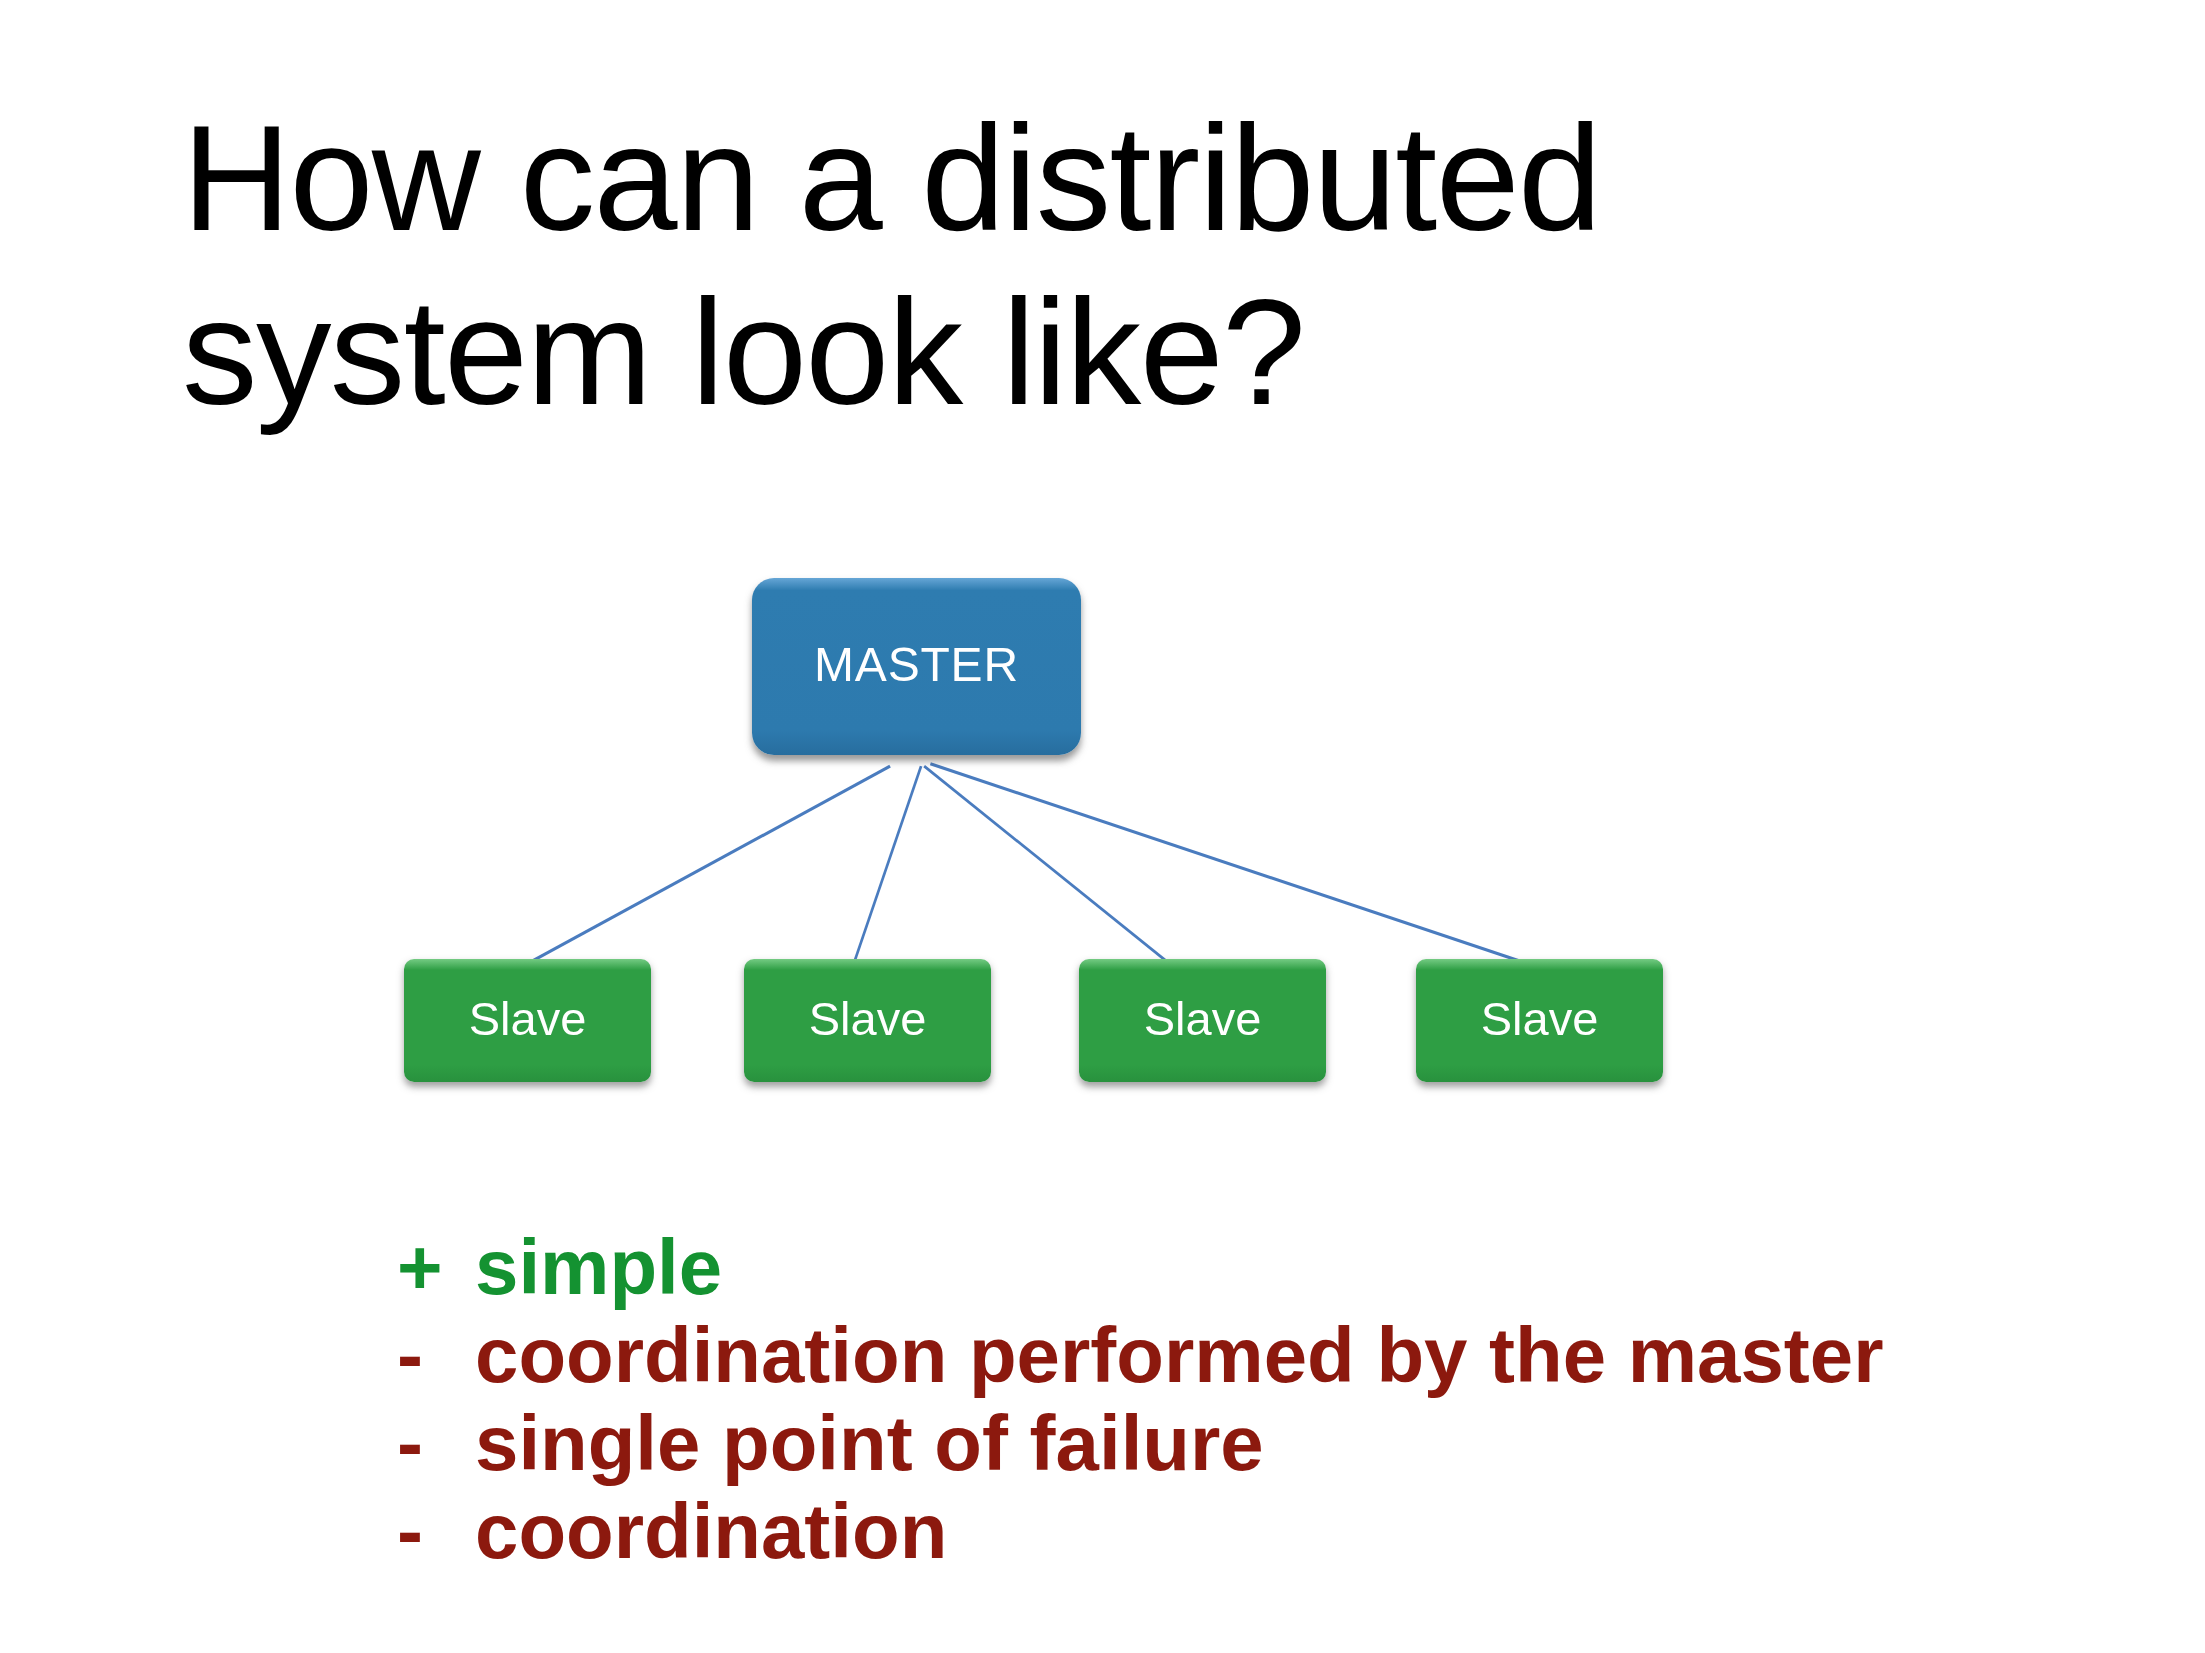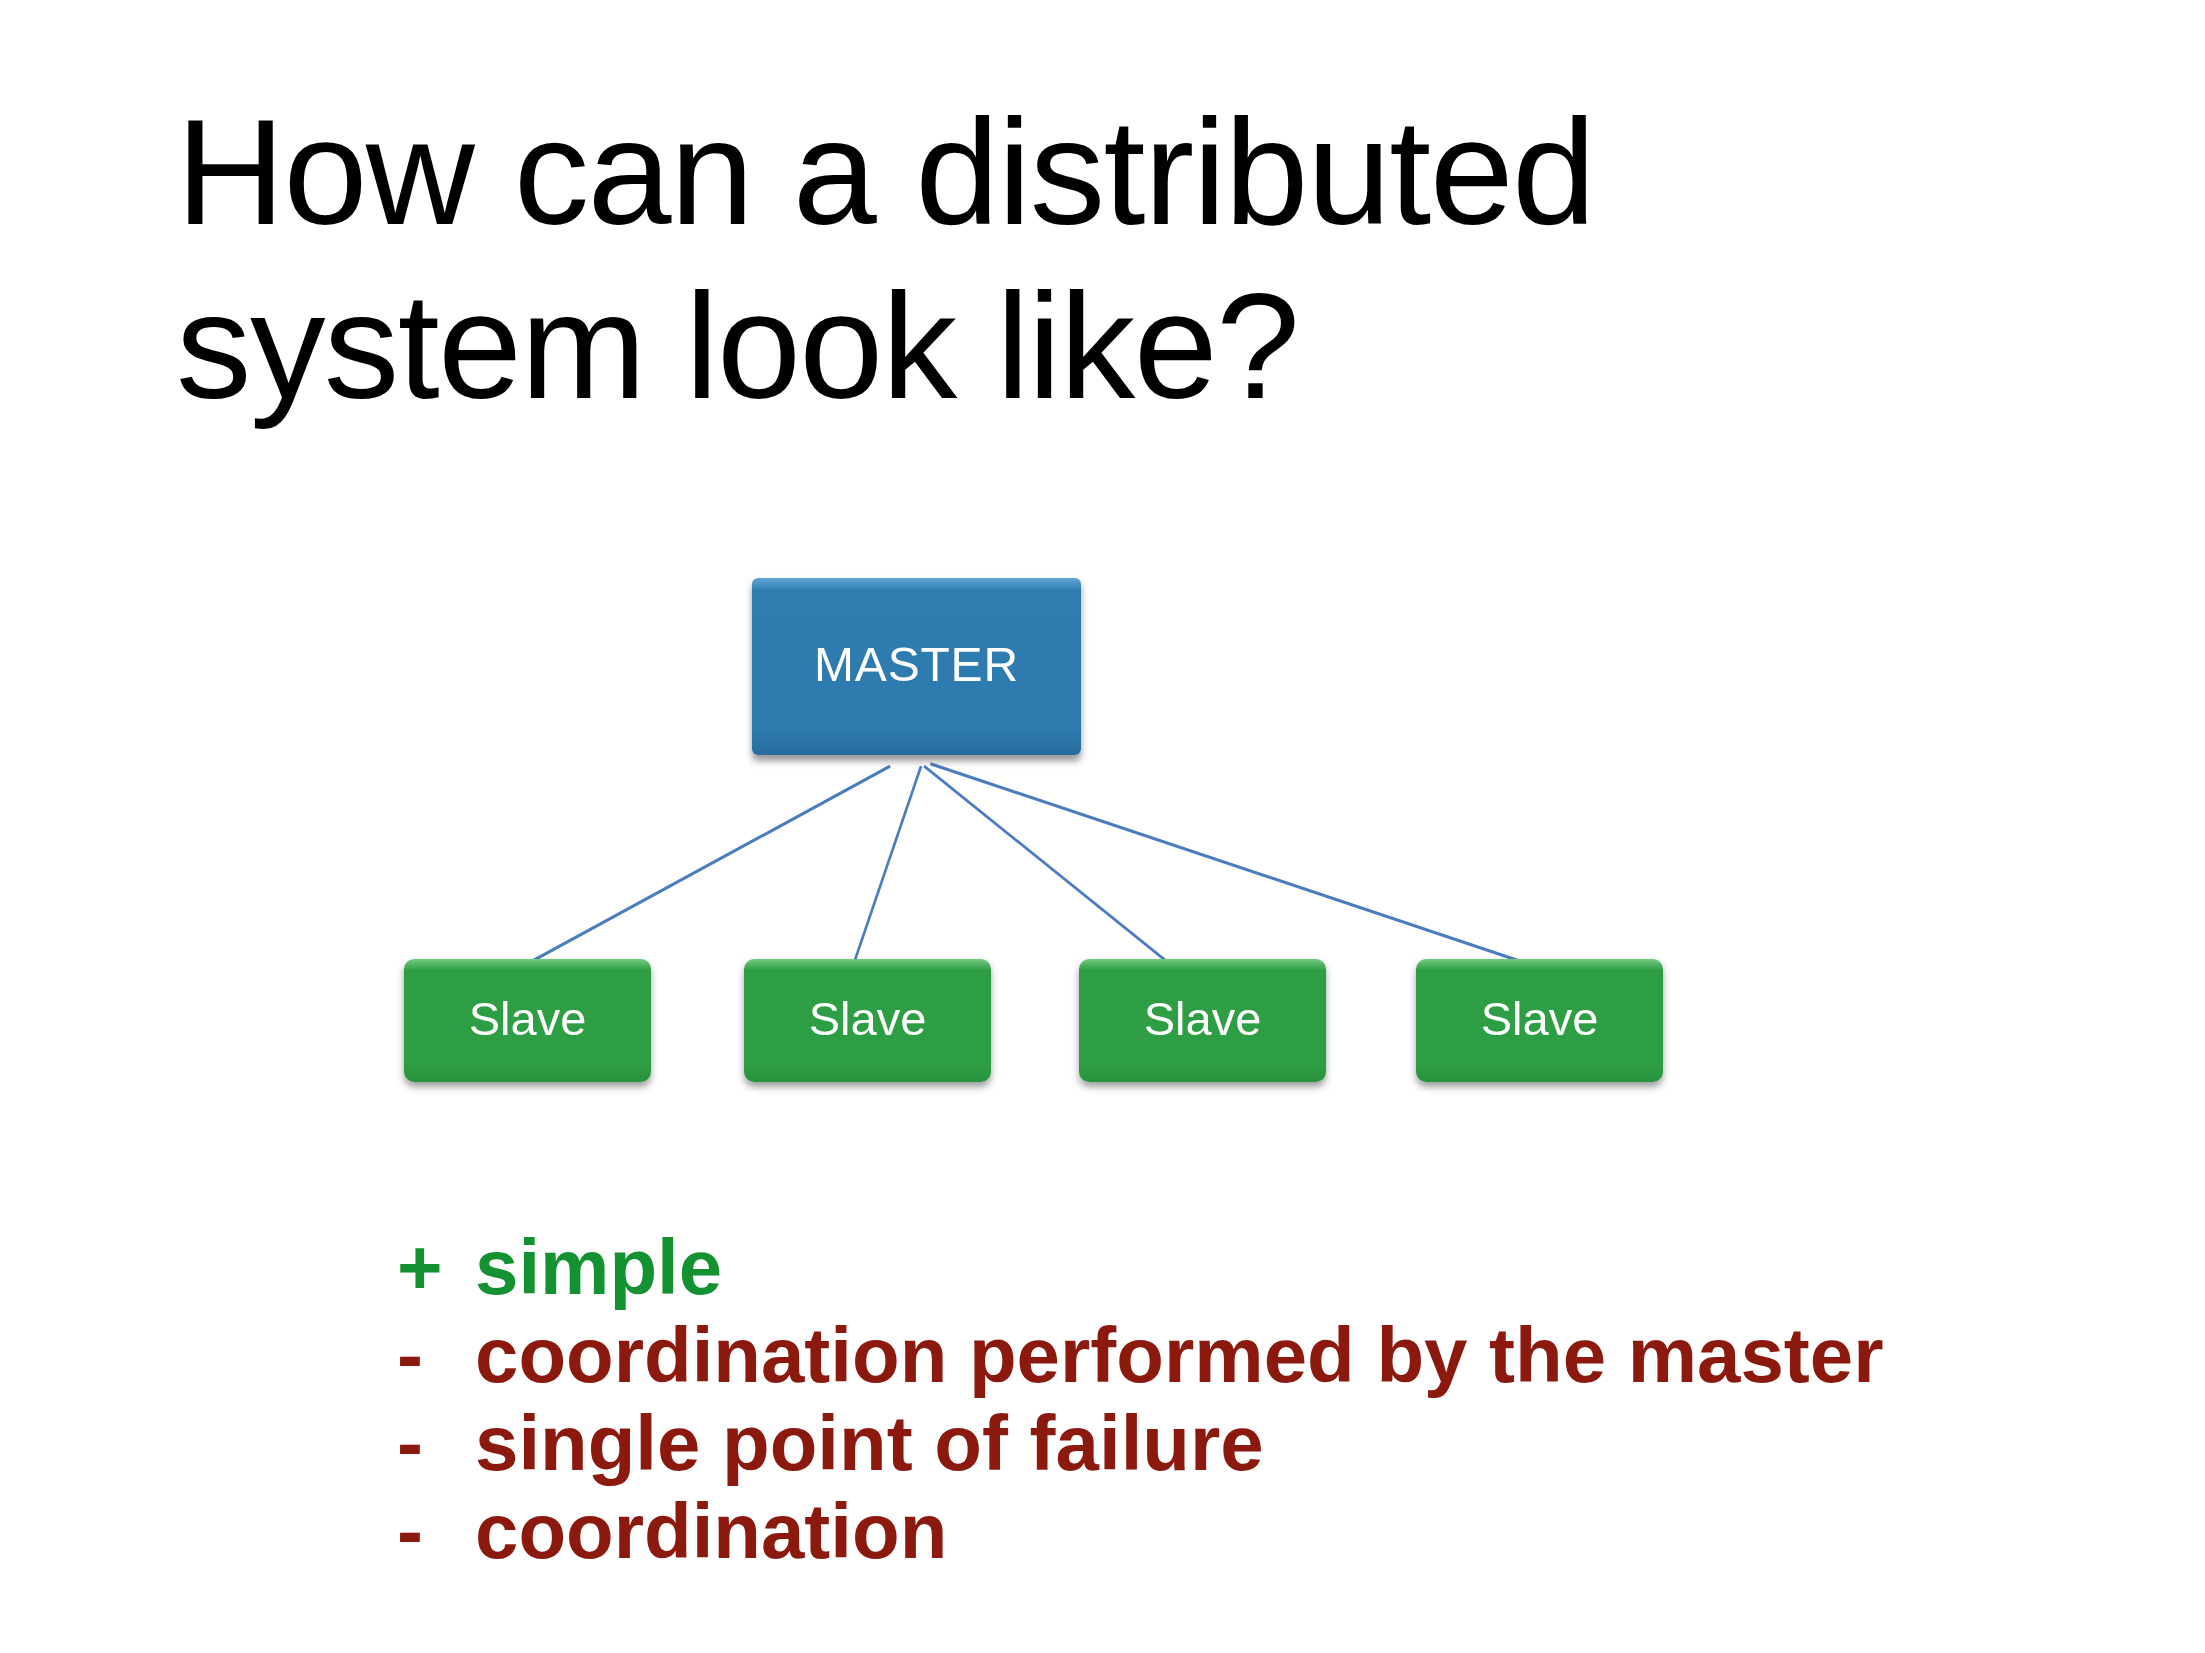--- a/index.html
+++ b/index.html
@@ -10,21 +10,21 @@
     background: #ffffff;
     overflow: hidden;
     font-family: "Liberation Sans", sans-serif;
   }
 
   
   .title {
     position: absolute;
     left: 172px;
     top: 81px;
-    margin: 4px;
+    margin: 10px;
     font-size: 151px;
     font-weight: 400;
     line-height: 174px;
     letter-spacing: -1.6px;
     color: #000000;
     white-space: pre-line;
   }
 
   
   .connectors {
@@ -43,21 +43,21 @@
     color: #ffffff;
     font-weight: 400;
   }
   .node .node-label { transform: translateY(-1.6px); }
 
   .master {
     left: 752px;
     top: 578px;
     width: 329px;
     height: 177px;
-    border-radius: 6px;
+    border-radius: 22px;
     font-size: 48px;
     letter-spacing: 0.8px;
     background: linear-gradient(180deg, #66a6d6 0%, #2e7cb0 7%, #2d7aae 86%, #276d9e 100%);
     box-shadow: 0 5.4px 7.8px rgba(70, 70, 70, 0.55);
   }
 
   .slave {
     top: 959px;
     width: 247px;
     height: 123px;

